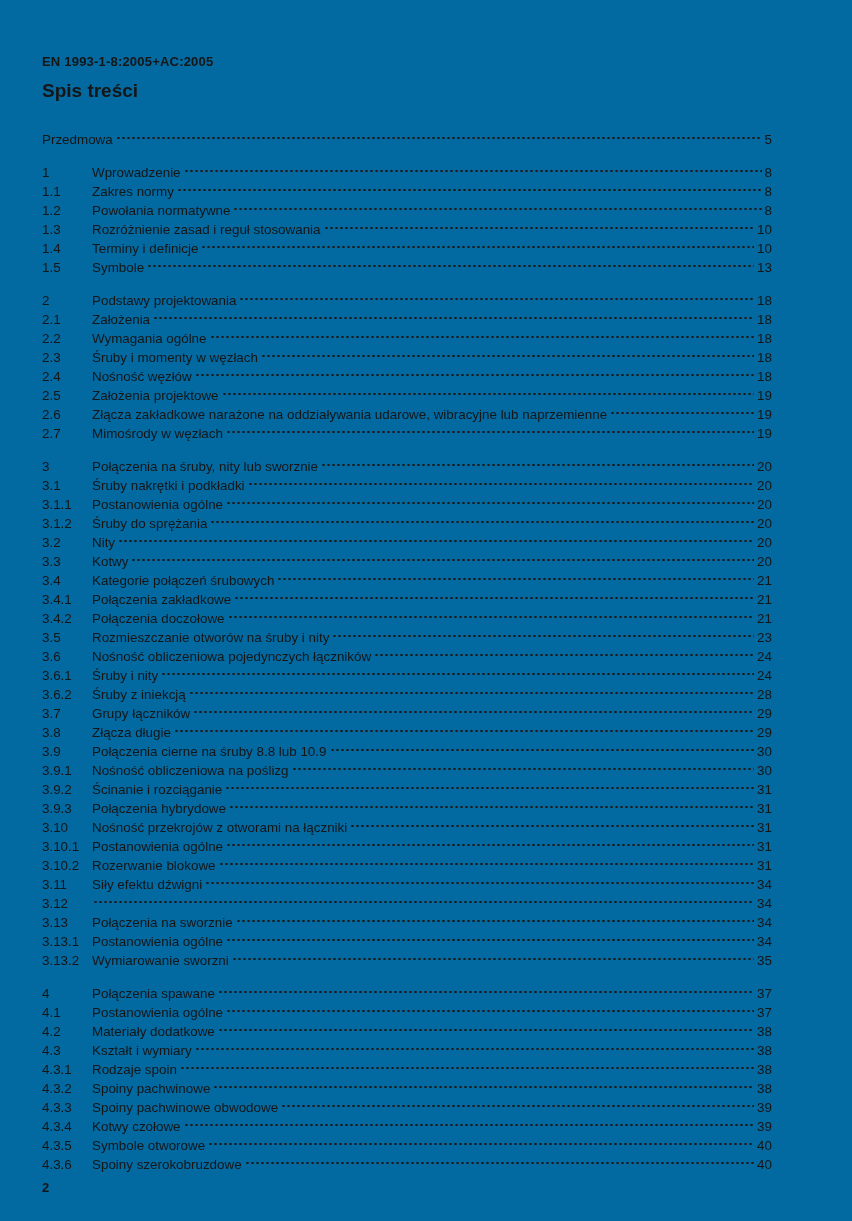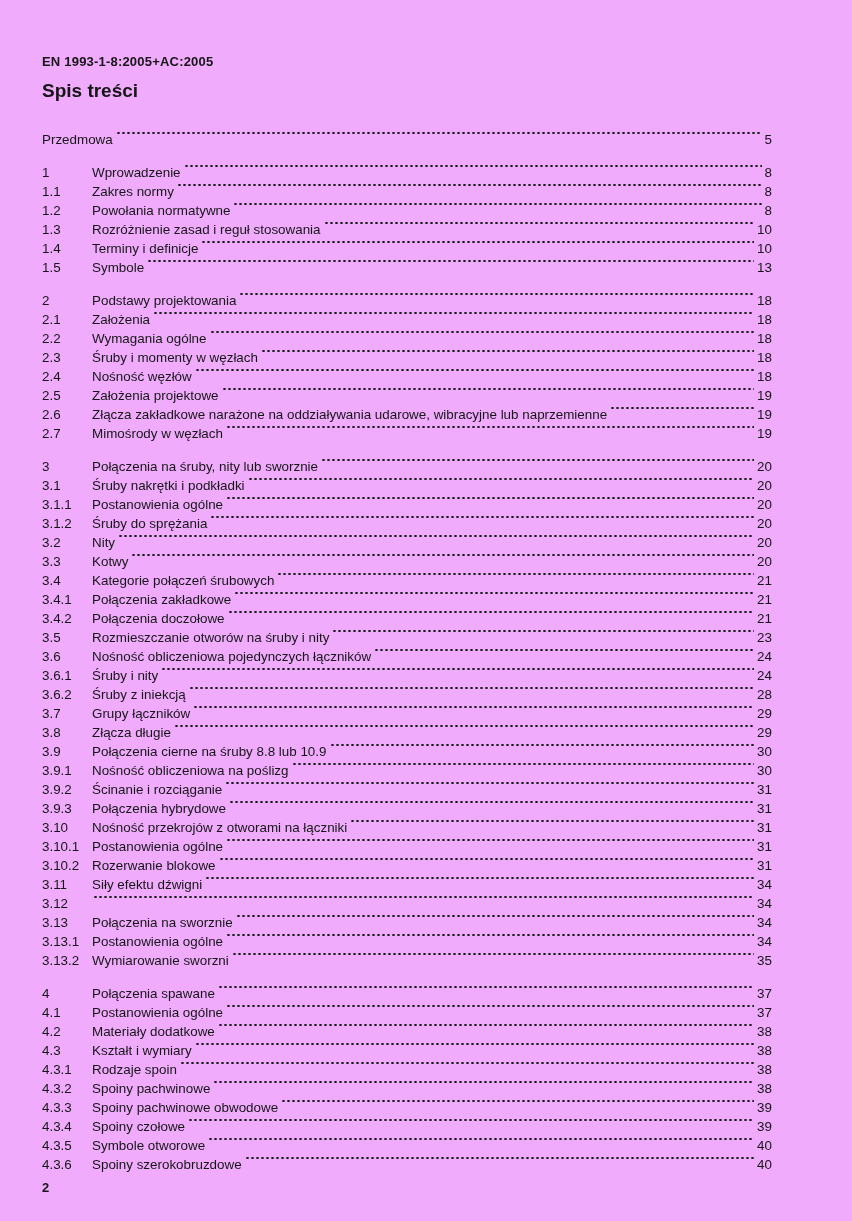--- a/index.html
+++ b/index.html
@@ -4,21 +4,21 @@
 <style>
   * { margin: 0; padding: 0; box-sizing: border-box; }
   html, body { background: #e8e8e6; }
   body { font-family: "Liberation Sans", sans-serif; }
 
   .page {
     position: relative;
     width: 852px;
     height: 1221px;
     margin: 0 auto;
-    background: #f0abfc;
+    background: #0369a1;
     color: #161616;
     padding: 54px 80px 0 42px;
     overflow: hidden;
   }
 
   .doc-header {
     font-size: 13px;
     font-weight: bold;
     letter-spacing: 0.2px;
   }
@@ -29,21 +29,21 @@
     font-weight: bold;
   }
 
   .toc { margin-top: 28px; }
 
   .toc-group { margin-top: 14px; }
   .toc-group:first-child { margin-top: 0; }
 
   .toc-row {
     display: flex;
-    align-items: flex-start;
+    align-items: center;
     line-height: 19px;
     font-size: 13.4px;
   }
 
   .toc-num {
     flex: none;
     width: 50px;
   }
 
   .toc-label {
@@ -381,21 +381,21 @@
           <span class="toc-page">38</span>
         </div>
         <div class="toc-row">
           <span class="toc-num">4.3.3</span>
           <span class="toc-label">Spoiny pachwinowe obwodowe</span>
           <span class="toc-dots"></span>
           <span class="toc-page">39</span>
         </div>
         <div class="toc-row">
           <span class="toc-num">4.3.4</span>
-          <span class="toc-label">Spoiny czołowe</span>
+          <span class="toc-label">Kotwy czołowe</span>
           <span class="toc-dots"></span>
           <span class="toc-page">39</span>
         </div>
         <div class="toc-row">
           <span class="toc-num">4.3.5</span>
           <span class="toc-label">Symbole otworowe</span>
           <span class="toc-dots"></span>
           <span class="toc-page">40</span>
         </div>
         <div class="toc-row">

